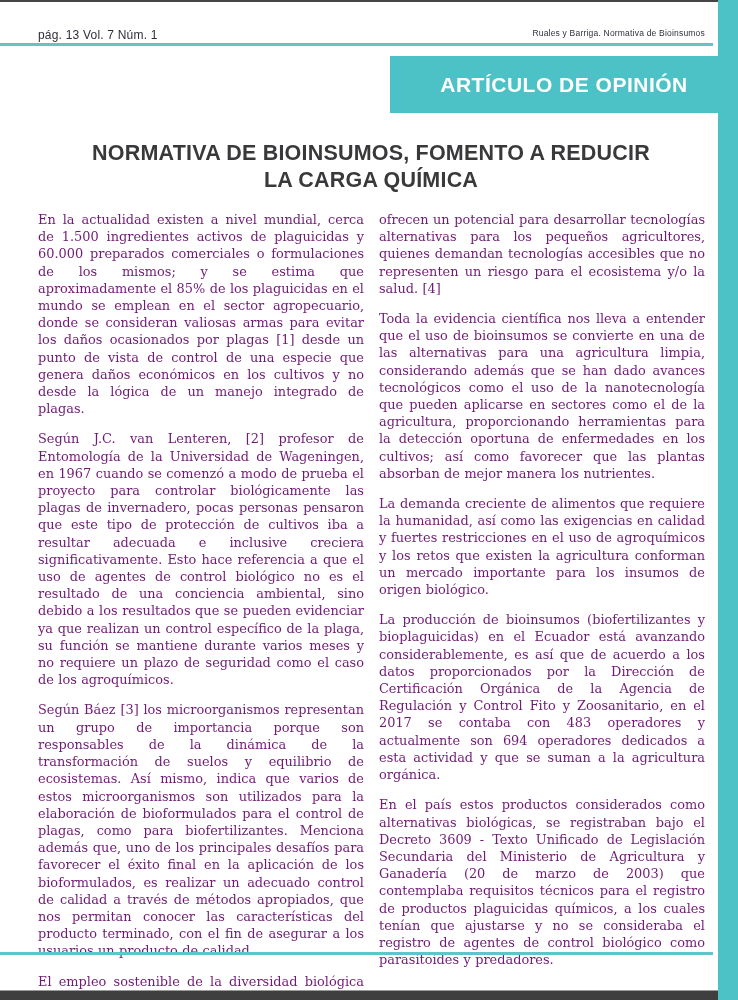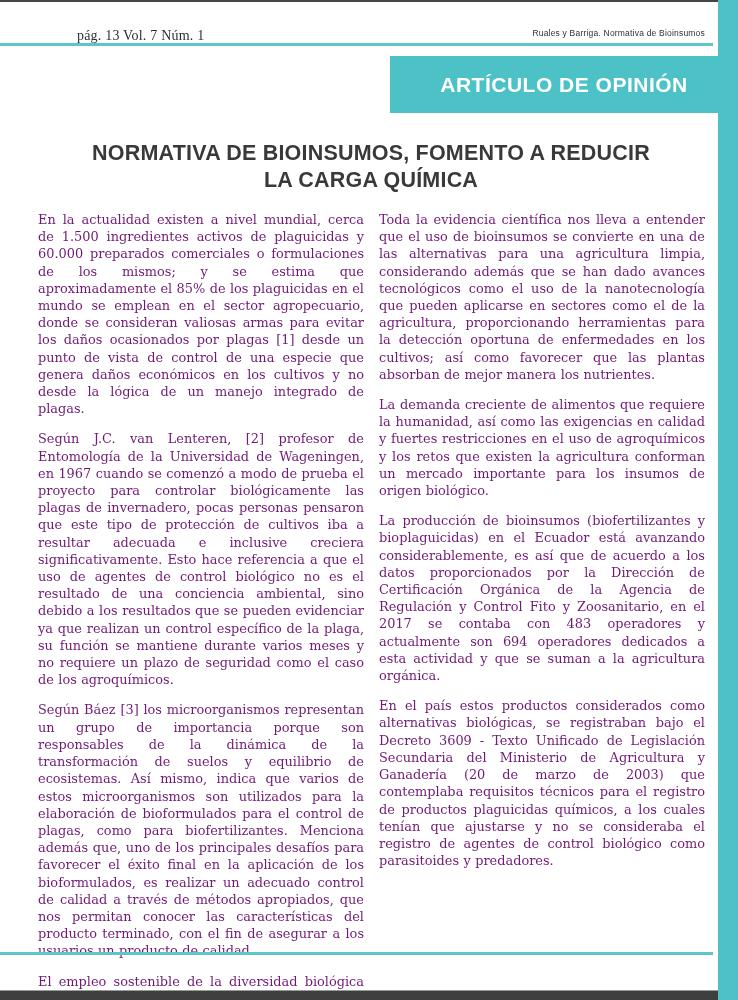--- a/index.html
+++ b/index.html
@@ -33,25 +33,24 @@
   .side-accent-bar {
     position: absolute;
     top: 0; right: 0;
     width: 20px; height: 1000px;
     background: #4cc2c6;
   }
   
   .header-left {
     position: absolute;
     top: 28px; left: 38px;
-    font-family: Liberation Serif, serif;
-    font-size: 14px;
+    font-family: Liberation Sans, sans-serif;
+    font-size: 12px;
     letter-spacing: 0.2px;
     color: #2f2f3a;
-    margin-left: 39px;
   }
   .header-right {
     position: absolute;
     top: 28px; right: 33px;
     font-family: "Liberation Sans", sans-serif;
     font-size: 8.5px;
     letter-spacing: 0.2px;
     color: #2f2f3a;
     text-align: right;
   }
@@ -150,20 +149,21 @@
   <h1 class="article-title">NORMATIVA DE BIOINSUMOS, FOMENTO A REDUCIR LA CARGA QUÍMICA</h1>
 
   <div class="columns">
     <div class="col">
       <p>En la actualidad existen a nivel mundial, cerca de 1.500 ingredientes activos de plaguicidas y 60.000 preparados comerciales o formulaciones de los mismos; y se estima que aproximadamente el 85% de los plaguicidas en el mundo se emplean en el sector agropecuario, donde se consideran valiosas armas para evitar los daños ocasionados por plagas [1] desde un punto de vista de control de una especie que genera daños económicos en los cultivos y no desde la lógica de un manejo integrado de plagas.</p>
       <p>Según J.C. van Lenteren, [2] profesor de Entomología de la Universidad de Wageningen, en 1967 cuando se comenzó a modo de prueba el proyecto para controlar biológicamente las plagas de invernadero, pocas personas pensaron que este tipo de protección de cultivos iba a resultar adecuada e inclusive creciera significativamente. Esto hace referencia a que el uso de agentes de control biológico no es el resultado de una conciencia ambiental, sino debido a los resultados que se pueden evidenciar ya que realizan un control específico de la plaga, su función se mantiene durante varios meses y no requiere un plazo de seguridad como el caso de los agroquímicos.</p>
       <p>Según Báez [3] los microorganismos representan un grupo de importancia porque son responsables de la dinámica de la transformación de suelos y equilibrio de ecosistemas. Así mismo, indica que varios de estos microorganismos son utilizados para la elaboración de bioformulados para el control de plagas, como para biofertilizantes. Menciona además que, uno de los principales desafíos para favorecer el éxito final en la aplicación de los bioformulados, es realizar un adecuado control de calidad a través de métodos apropiados, que nos permitan conocer las características del producto terminado, con el fin de asegurar a los usuarios un producto de calidad.</p>
       <p>El empleo sostenible de la diversidad biológica debe vincularse a procesos biotecnológicos para hacerlo más eficiente. Una de las posibilidades es explorar las reservas microbiológicas nativas, debido a que</p>
     </div>
     <div class="col">
+      <p>ofrecen un potencial para desarrollar tecnologías alternativas para los pequeños agricultores, quienes demandan tecnologías accesibles que no representen un riesgo para el ecosistema y/o la salud. [4]</p>
       <p>Toda la evidencia científica nos lleva a entender que el uso de bioinsumos se convierte en una de las alternativas para una agricultura limpia, considerando además que se han dado avances tecnológicos como el uso de la nanotecnología que pueden aplicarse en sectores como el de la agricultura, proporcionando herramientas para la detección oportuna de enfermedades en los cultivos; así como favorecer que las plantas absorban de mejor manera los nutrientes.</p>
       <p>La demanda creciente de alimentos que requiere la humanidad, así como las exigencias en calidad y fuertes restricciones en el uso de agroquímicos y los retos que existen la agricultura conforman un mercado importante para los insumos de origen biológico.</p>
       <p>La producción de bioinsumos (biofertilizantes y bioplaguicidas) en el Ecuador está avanzando considerablemente, es así que de acuerdo a los datos proporcionados por la Dirección de Certificación Orgánica de la Agencia de Regulación y Control Fito y Zoosanitario, en el 2017 se contaba con 483 operadores y actualmente son 694 operadores dedicados a esta actividad y que se suman a la agricultura orgánica.</p>
       <p>En el país estos productos considerados como alternativas biológicas, se registraban bajo el Decreto 3609 - Texto Unificado de Legislación Secundaria del Ministerio de Agricultura y Ganadería (20 de marzo de 2003) que contemplaba requisitos técnicos para el registro de productos plaguicidas químicos, a los cuales tenían que ajustarse y no se consideraba el registro de agentes de control biológico como parasitoides y predadores.</p>
     </div>
   </div>
 
   <div class="footer-rule"></div>
 
 

